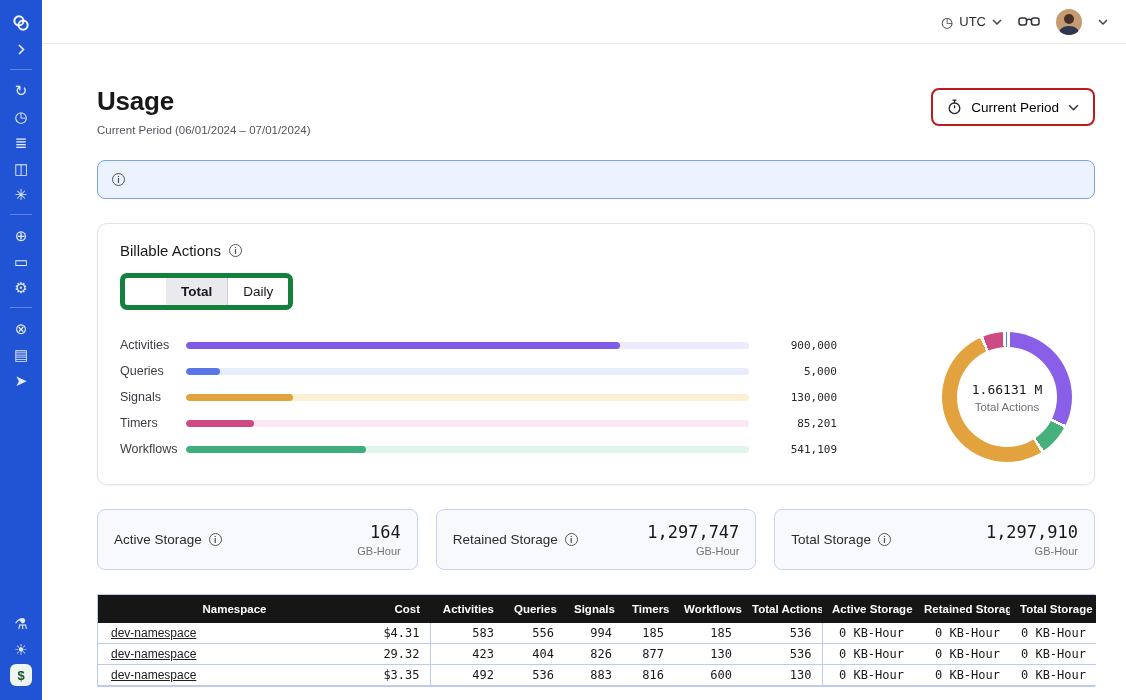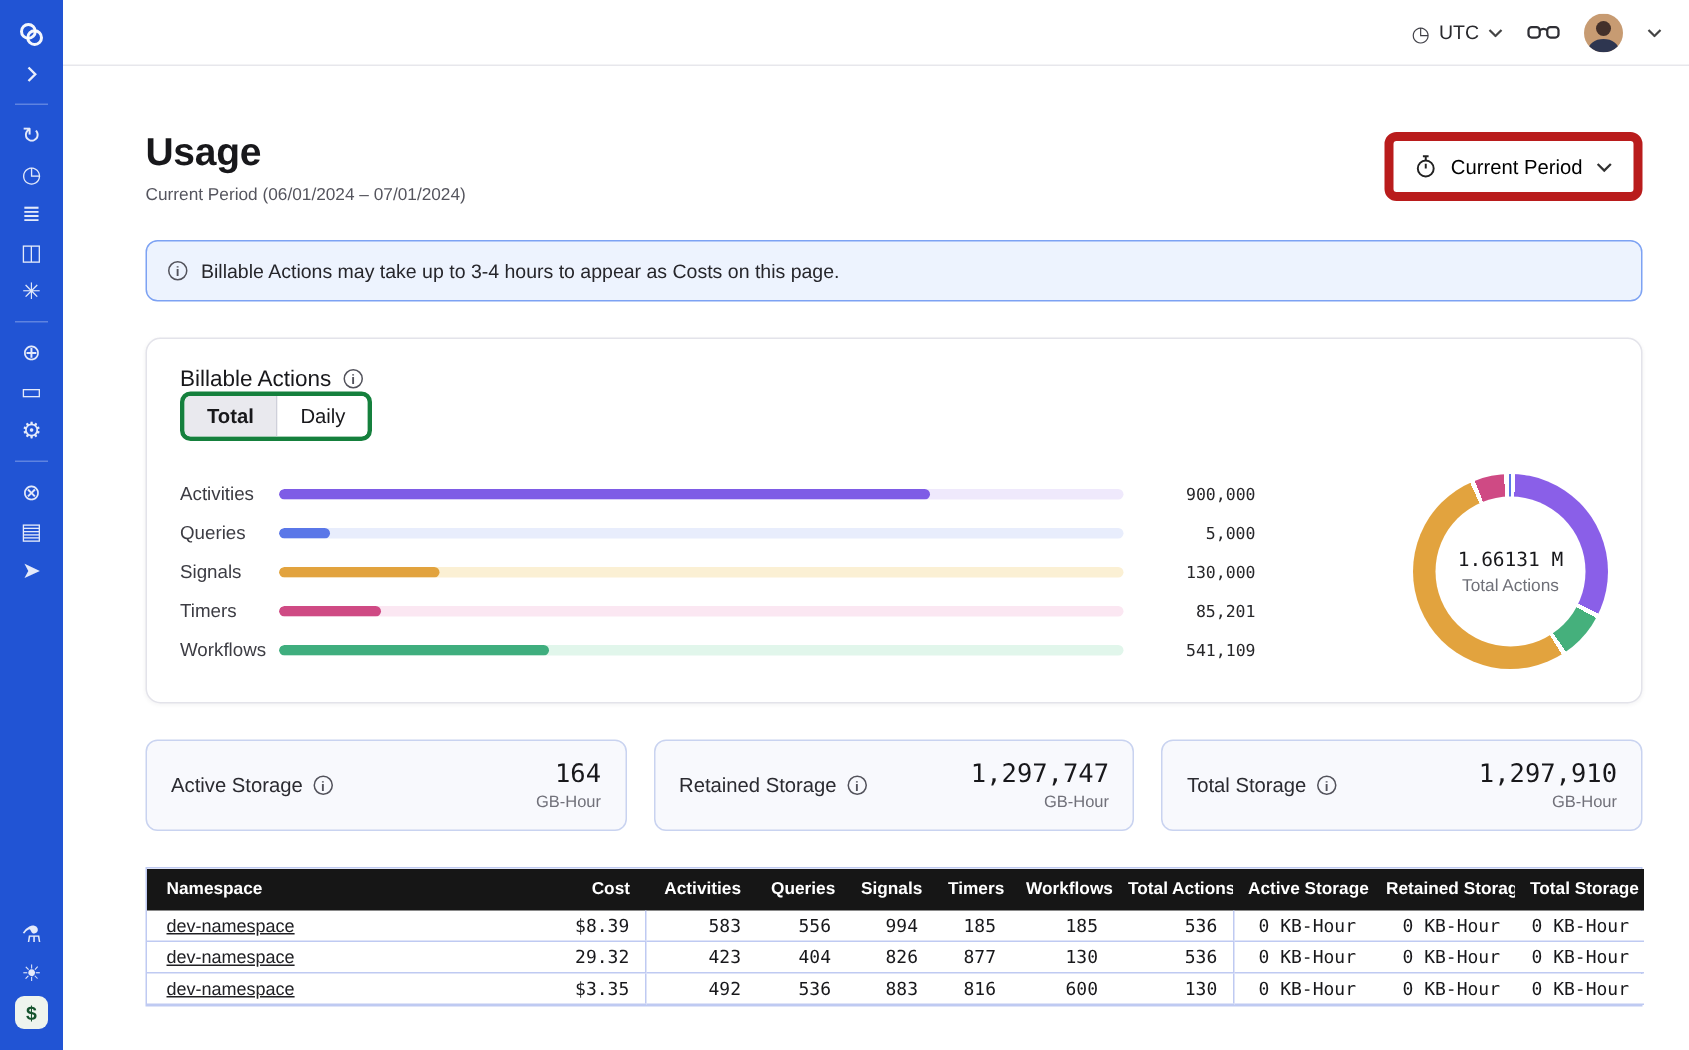--- a/index.html
+++ b/index.html
@@ -28,36 +28,36 @@
   .tz .clock{font-size:14px;color:#3f3f46;}
   .avatar{width:26px;height:26px;border-radius:50%;overflow:hidden;flex:0 0 auto;cursor:pointer;}
   .avatar svg{display:block;}
   .icon-btn{display:flex;align-items:center;cursor:pointer;}
 
   
   .main{margin-left:42px;padding:0 31px 0 55px;}
   .page-head{display:flex;justify-content:space-between;align-items:flex-start;margin-top:42px;}
   .h1{font-size:26px;font-weight:600;letter-spacing:-.2px;margin:0;}
   .sub{font-size:11.5px;color:#55555e;margin-top:7px;}
-  .period-btn{display:flex;align-items:center;gap:9px;padding:9px 14px;border:6px solid #b91c1c;
+  .period-btn{display:flex;align-items:center;gap:9px;padding:9px 14px;border:2px solid #b91c1c;
               border-radius:8px;background:#fff;font-size:13.5px;cursor:pointer;margin-top:2px;}
 
   .banner{margin-top:24px;background:var(--banner-bg);border:1px solid var(--banner-border);
           border-radius:8px;padding:12px 14px;display:flex;align-items:center;gap:9px;
           font-size:13px;color:#26262b;}
 
   .info{display:inline-flex;width:13px;height:13px;border:1.2px solid #52525b;border-radius:50%;
         font-size:9px;align-items:center;justify-content:center;color:#52525b;flex:0 0 auto;
         font-weight:700;cursor:pointer;}
 
   
   .card{margin-top:24px;border:1px solid #e3e3ea;border-radius:10px;background:#fff;
         box-shadow:0 1px 3px rgba(16,24,40,.05);padding:18px 22px 22px;}
   .card-title{display:flex;align-items:center;gap:8px;font-size:15px;font-weight:500;}
-  .tabs{display:inline-flex;border:3px solid #15803d;border-radius:7px;overflow:hidden;}
+  .tabs{display:inline-flex;border:5px solid #15803d;border-radius:7px;margin-top:14px;overflow:hidden;padding-left:41px;}
   .tab{padding:6px 15px;font-size:13.5px;background:#fff;cursor:pointer;}
   .tab.active{background:#e9e9ee;font-weight:600;border-right:1px solid #cfd0da;}
   .chart{display:flex;align-items:center;margin-top:22px;}
   .bars{flex:1;display:flex;flex-direction:column;gap:7px;}
   .bar-row{display:flex;align-items:center;height:19px;}
   .bar-label{width:66px;font-size:12.5px;color:#3c3c43;}
   .bar-track{flex:1;height:7px;border-radius:4px;position:relative;overflow:hidden;}
   .bar-fill{height:100%;border-radius:4px;width:0;}
   .bar-value{width:88px;text-align:right;font-size:11px;color:#27272a;}
   .donut-wrap{width:235px;display:flex;align-items:center;justify-content:flex-end;}
@@ -74,21 +74,21 @@
   .stat-label{display:flex;align-items:center;gap:7px;font-size:13.5px;color:#2b2b31;}
   .stat-right{text-align:right;}
   .stat-value{font-size:17px;}
   .stat-unit{font-size:11px;color:#71717a;margin-top:3px;}
 
   
   .table-wrap{margin-top:24px;border:1px solid var(--row-border);}
   table{width:100%;border-collapse:collapse;table-layout:fixed;font-size:12px;}
   thead th{background:var(--table-header-bg);color:#fff;font-size:11.5px;font-weight:600;
            padding:8px 10px;text-align:right;white-space:nowrap;overflow:hidden;}
-  thead th.left{text-align:left;padding-left:13px;}
+  thead th.left{text-align:center;padding-left:13px;}
   tbody td{padding:3px 10px;border-bottom:1px solid var(--row-border);text-align:right;
            white-space:nowrap;overflow:hidden;background:#fff;}
   tbody td.left{text-align:left;padding-left:13px;}
   .ns-link{text-decoration:underline;color:#202024;cursor:pointer;}
   .div-l{border-left:1px solid var(--row-border);}
 </style>
 </head>
 <body>
 
 <nav class="sidebar">
@@ -192,21 +192,20 @@
       </svg>
       <span>Current Period</span>
       <svg width="11" height="7" viewBox="0 0 10 6" fill="none" stroke="#333" stroke-width="1.4">
           <path d="M1 1l4 4 4-4"></path>
         </svg>
     </button>
   </div>
 
   <div class="banner">
     <span class="info">i</span>
-    <span>Billable Actions may take up to 3-4 hours to appear as Costs on this page.</span>
   </div>
 
   <section class="card">
     <div class="card-title">
       <span>Billable Actions</span>
       <span class="info">i</span>
     </div>
     <div class="tabs">
       <div class="tab active">Total</div>
       <div class="tab">Daily</div>
@@ -320,21 +319,21 @@
           <th>Workflows</th>
           <th>Total Actions</th>
           <th>Active Storage</th>
           <th>Retained Storage</th>
           <th>Total Storage</th>
         </tr>
       </thead>
       <tbody>
         <tr>
           <td class="left"><span class="ns-link">dev-namespace</span></td>
-          <td class="mono">$8.39</td>
+          <td class="mono">$4.31</td>
           <td class="mono div-l">583</td>
           <td class="mono">556</td>
           <td class="mono">994</td>
           <td class="mono">185</td>
           <td class="mono">185</td>
           <td class="mono">536</td>
           <td class="mono div-l">0 KB-Hour</td>
           <td class="mono">0 KB-Hour</td>
           <td class="mono">0 KB-Hour</td>
         </tr>

